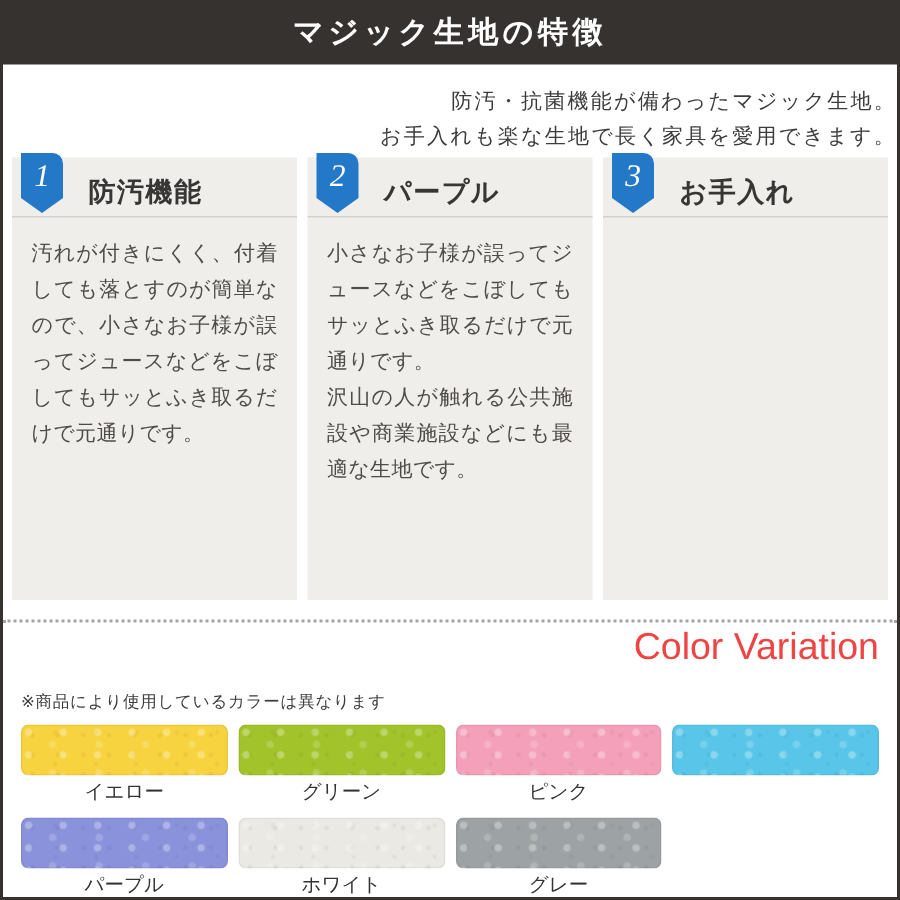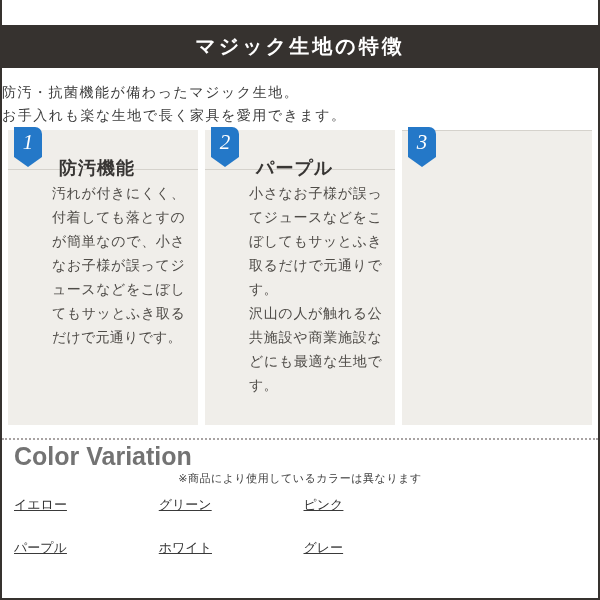--- a/index.html
+++ b/index.html
@@ -6,56 +6,56 @@
   *{box-sizing:border-box;}
   body{font-family:"Liberation Sans","DejaVu Sans",sans-serif;color:#3a3a3a;}
   .page{
     position:relative;width:600px;height:600px;background:#fff;
     border-left:2px solid var(--frame,#36322f);
     border-right:2px solid var(--frame,#36322f);
     border-bottom:2px solid var(--frame,#36322f);
     overflow:hidden;
   }
   
-  .hd{height:43px;background:var(--frame,#36322f);display:flex;align-items:center;justify-content:center;margin-top:25px;}
+  .hd{height:43px;background:var(--frame,#36322f);display:flex;align-items:center;justify-content:center;}
   .hd-title{color:#fff;font-size:20px;font-weight:bold;letter-spacing:3px;}
   
-  .intro{padding-top:13px;text-align:left;font-size:14px;line-height:23px;letter-spacing:1.5px;color:#3c3c3c;}
+  .intro{padding-top:13px;text-align:right;font-size:14px;line-height:23px;letter-spacing:1.5px;color:#3c3c3c;}
   
   .features{display:flex;gap:7px;padding:0 6px;margin-top:3px;height:295px;}
   .col{flex:1;background:#f0eeea;position:relative;padding:0 13px;}
   .badge{
     position:absolute;top:-3px;left:6px;width:28px;height:30px;
     background:var(--badge,#2478c8);border-radius:0 7px 0 0;
     display:flex;align-items:center;justify-content:center;
     color:#fff;font-family:"Liberation Serif","DejaVu Serif",serif;
     font-style:italic;font-size:21px;line-height:1;
   }
   .badge::after{
     content:"";position:absolute;top:100%;left:0;
     border-left:14px solid transparent;border-right:14px solid transparent;
     border-top:10px solid var(--badge,#2478c8);
   }
   .col-title{
-    margin-left:38px;padding-top:26px;height:39px;
+    margin-left:38px;padding-top:11px;height:39px;
     font-size:18px;font-weight:bold;letter-spacing:1px;color:#383634;
   }
   .col-rule{border-bottom:1px solid #d5d2cc;margin:0 -13px;}
   .col-body{
     margin-top:11px;font-size:14px;line-height:24px;color:#4f4c48;
-    text-align:justify;white-space:pre-line;letter-spacing:0.2px;margin-left:31px;
+    text-align:justify;white-space:pre-line;letter-spacing:0.2px;
   }
   
   .dotted{border-top:2px dotted #a8a3a3;margin-top:13px;}
   
   .cv{padding:3px 12px 0;}
-  .cv-title{text-align:left;font-size:25px;font-weight:bold;color:#737373;letter-spacing:0;line-height:26px;}
-  .cv-note{text-align:center;font-size:11px;color:#3c3c3c;margin-top:2px;letter-spacing:0.5px;}
+  .cv-title{text-align:right;font-size:25px;font-weight:normal;color:#ef4444;letter-spacing:0;line-height:26px;}
+  .cv-note{text-align:left;font-size:11px;color:#3c3c3c;margin-top:16px;letter-spacing:0.5px;}
   .grid{display:grid;grid-template-columns:repeat(4,1fr);column-gap:7px;row-gap:9px;margin-top:8px;padding:0 0;}
-  .swatch-cell{display:flex;text-decoration:underline;}
+  .swatch-cell{display:flex;flex-direction:column;}
   .swatch{
     height:34px;border-radius:5px;
     box-shadow:inset 0 0 0 1px rgba(0,0,0,0.05);
     background-image:
       radial-gradient(circle at 22% 35%, rgba(255,255,255,0.30) 0 2px, transparent 3px),
       radial-gradient(circle at 68% 70%, rgba(255,255,255,0.18) 0 2px, transparent 3px),
       radial-gradient(circle at 45% 55%, rgba(0,0,0,0.05) 0 1px, transparent 2px),
       radial-gradient(circle at 85% 25%, rgba(0,0,0,0.04) 0 1px, transparent 2px);
     background-size:23px 15px, 31px 19px, 17px 13px, 27px 21px;
   }
@@ -87,20 +87,21 @@
     <div class="col">
       <div class="badge">2</div>
       <div class="col-title">パープル</div>
       <div class="col-rule"></div>
       <div class="col-body">小さなお子様が誤ってジュースなどをこぼしてもサッとふき取るだけで元通りです。
 沢山の人が触れる公共施設や商業施設などにも最適な生地です。</div>
     </div>
 
     <div class="col">
       <div class="badge">3</div>
+      <div class="col-title">お手入れ</div>
       <div class="col-rule"></div>
     </div>
 
   </div>
 
   <div class="dotted"></div>
 
   <div class="cv">
     <div class="cv-title">Color Variation</div>
     <div class="cv-note">※商品により使用しているカラーは異なります</div>

